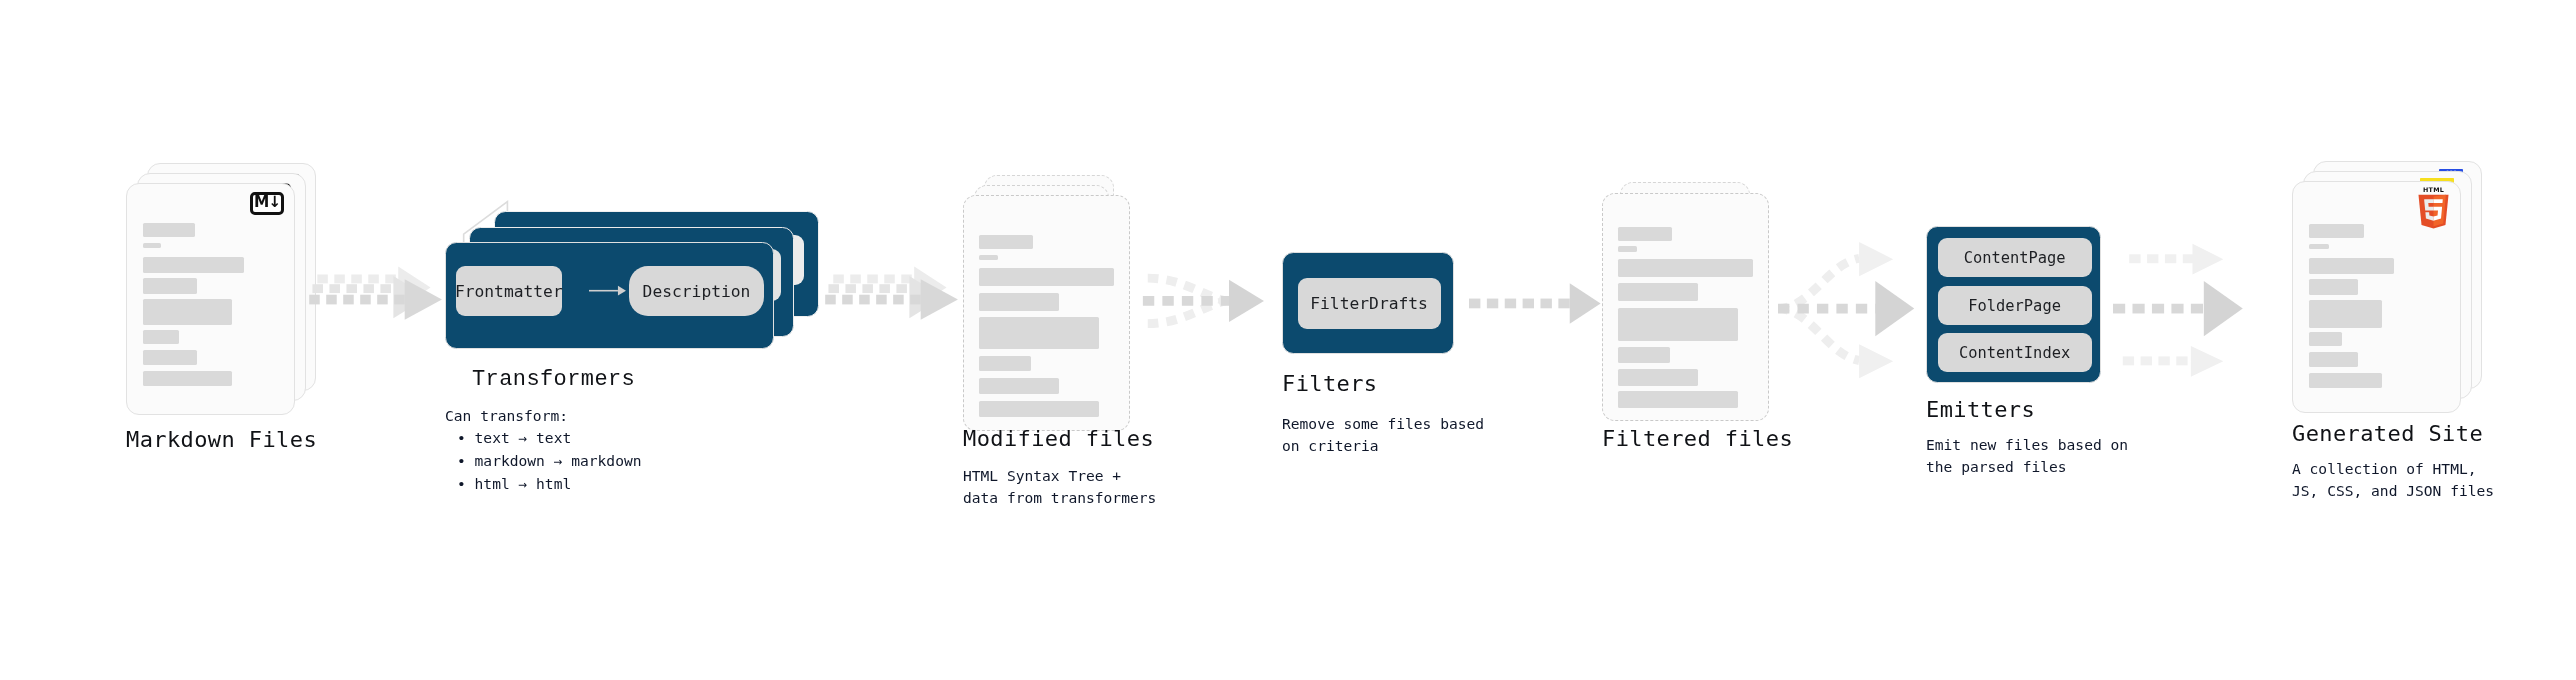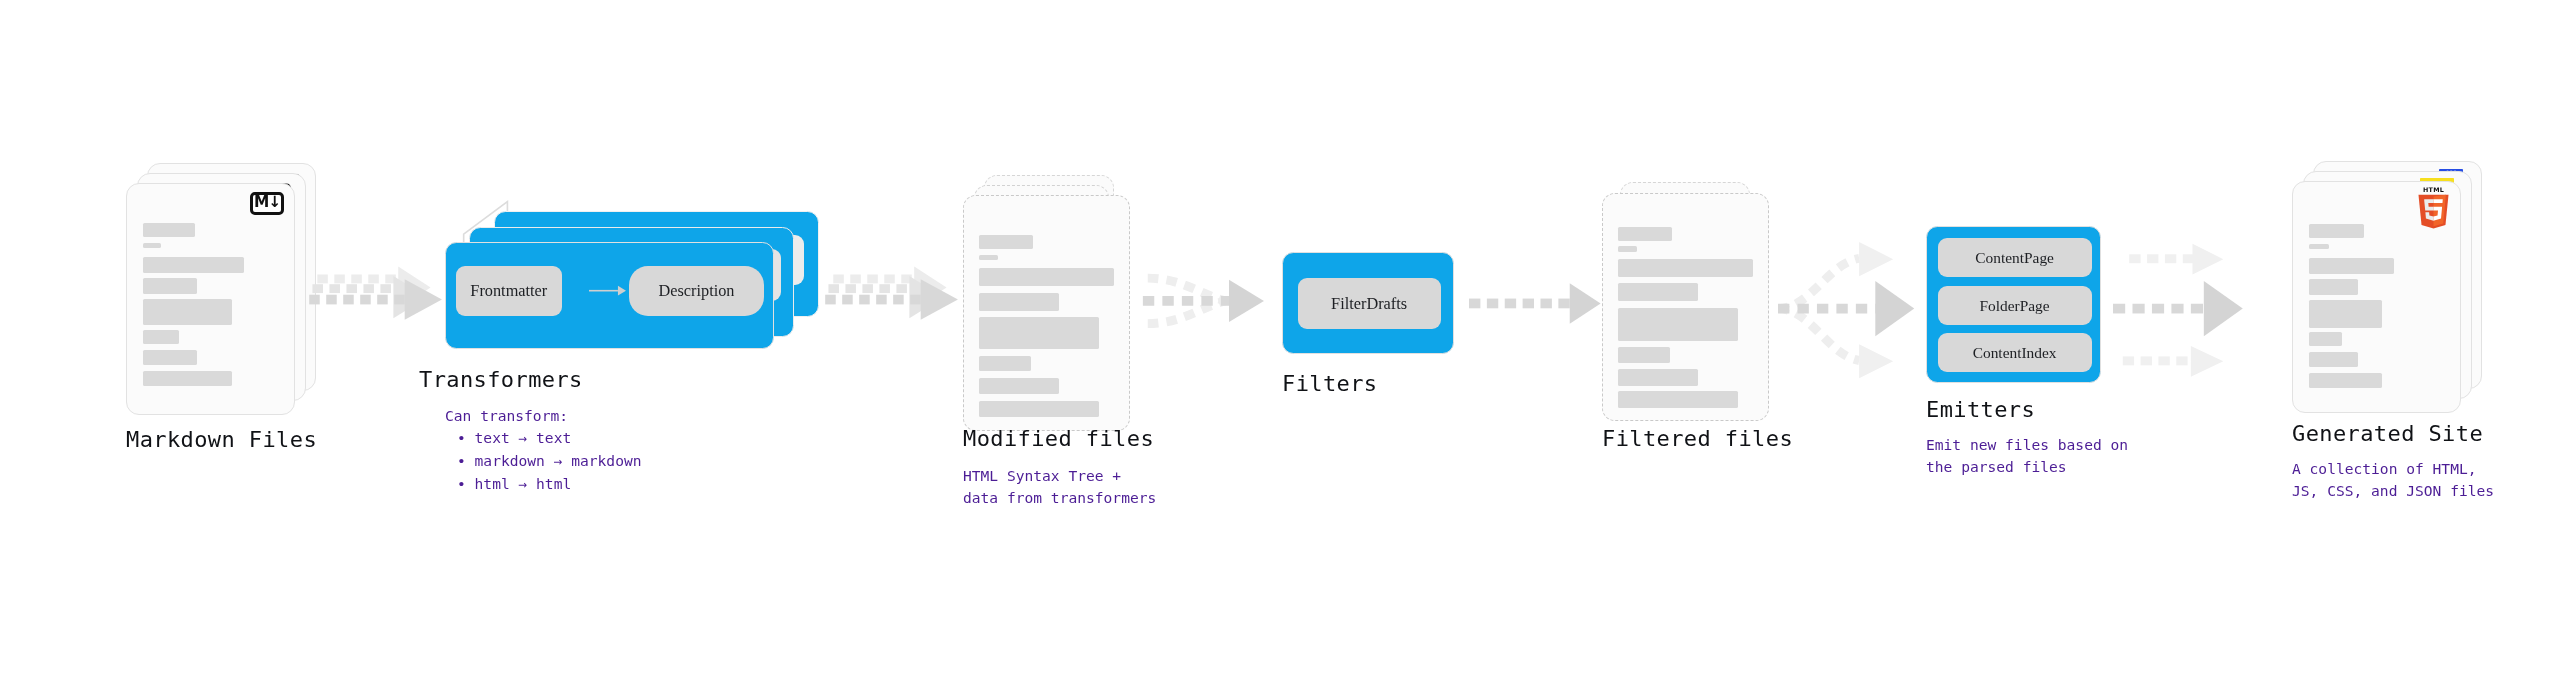--- a/index.html
+++ b/index.html
@@ -51,23 +51,22 @@
   .js-badge{position:absolute;width:34px;height:13px;background:#f7df1e;border-radius:0.8px;}
   .css-badge{position:absolute;width:24.4px;height:9.8px;background:#264de4;border-radius:0.8px;
     display:flex;align-items:center;justify-content:center;color:#fff;font-size:5.7px;font-weight:bold;
     font-family:"DejaVu Sans","Liberation Sans",sans-serif;}
 
   
   .procbox{
     position:absolute;
     border:1.6px solid #e0e0e0;
     border-radius:11.4px;
-    background:#0ea5e9;
+    background:#0c4a6e;
     box-sizing:border-box;
-    font-family:Liberation Serif, serif;
   }
   .pill{
     position:absolute;
     background:#d8d8d8;
     border-radius:9px;
     display:flex;align-items:center;justify-content:center;
     font-size:16.3px;color:#1d1f23;
     box-sizing:border-box;
     white-space:nowrap;
   }
@@ -79,21 +78,21 @@
     position:absolute;
     font-size:22px;
     letter-spacing:0.4px;
     color:#101216;
     white-space:nowrap;
   }
   .desc{
     position:absolute;
     font-size:14.6px;
     line-height:1.52;
-    color:#4c1d95;
+    color:#0f172a;
     white-space:pre;
   }
   .parallel-label{
     position:absolute;
     font-size:15.4px;
     color:#dcdcdc;
     white-space:nowrap;
     margin-top:48px;
   }
 
@@ -186,21 +185,21 @@
     <div class="procbox" style="left:0px;top:31px;width:329px;height:107px;border-color:#e0e0e0;">
       <div class="pill" style="left:9.8px;top:23px;width:106px;height:50px;">Frontmatter</div>
       <div class="pill" style="left:183px;top:23px;width:135px;height:50px;border-radius:19px;">Description</div>
       <svg style="left:143px;top:42px;width:37px;height:11.4px;" viewBox="0 0 46 14" width="37" height="11.4">
         <path d="M0 7 H36" stroke="#cfcfcf" stroke-width="2" fill="none"></path>
         <polygon points="36,1 46,7 36,13" fill="#cfcfcf"></polygon>
       </svg>
     </div>
   </div>
 
-  <div class="title" style="left:419px;top:367px;">Transformers</div>
+  <div class="title" style="left:472px;top:367px;font-family:Liberation Mono, monospace;">Transformers</div>
   <div class="desc" style="left:445px;top:405px;">Can transform:</div>
   <div class="desc" style="left:457px;top:427px;">• text → text</div>
   <div class="desc" style="left:457px;top:450px;">• markdown → markdown</div>
   <div class="desc" style="left:457px;top:473px;">• html → html</div>
 
   <svg style="left:825px;top:268px;width:142px;height:89px;" viewBox="0 0 175 110" width="142" height="89">
     <g fill="#ececec">
       <rect x="10" y="8" width="13" height="11"></rect>
         <rect x="31" y="8" width="13" height="11"></rect>
       <rect x="52" y="8" width="13" height="11"></rect>
@@ -251,20 +250,22 @@
     <path d="M 12 22 C 55 22, 80 44, 108 50" stroke="#eeeeee" stroke-width="11" fill="none" stroke-dasharray="13 10" stroke-linecap="butt"></path>
     <path d="M 12 78 C 55 78, 80 56, 108 50" stroke="#eeeeee" stroke-width="11" fill="none" stroke-dasharray="13 10" stroke-linecap="butt"></path>
     <path d="M 6 50 H 112" stroke="#d8d8d8" stroke-width="12" fill="none" stroke-dasharray="14 10" stroke-linecap="butt"></path>
     <polygon points="112,24 155,50 112,76" fill="#d4d4d4"></polygon>
   </svg>
 
   <div class="procbox" style="left:1282px;top:252px;width:172px;height:102px;">
     <div class="pill" style="left:14.6px;top:25px;width:143px;height:51px;">FilterDrafts</div>
   </div>
   <div class="title" style="left:1282px;top:371px;">Filters</div>
+  <div class="desc" style="left:1282px;top:413px;">Remove some files based
+on criteria</div>
 
   <svg style="left:1469px;top:283px;width:130px;height:49px;" viewBox="0 0 160 60" width="130" height="49">
     <g fill="#d8d8d8">
       <rect x="0" y="19" width="14" height="12"></rect>
         <rect x="22" y="19" width="14" height="12"></rect>
       <rect x="44" y="19" width="14" height="12"></rect>
         <rect x="66" y="19" width="14" height="12"></rect>
       <rect x="88" y="19" width="14" height="12"></rect>
         <rect x="110" y="19" width="14" height="12"></rect>
     </g>

